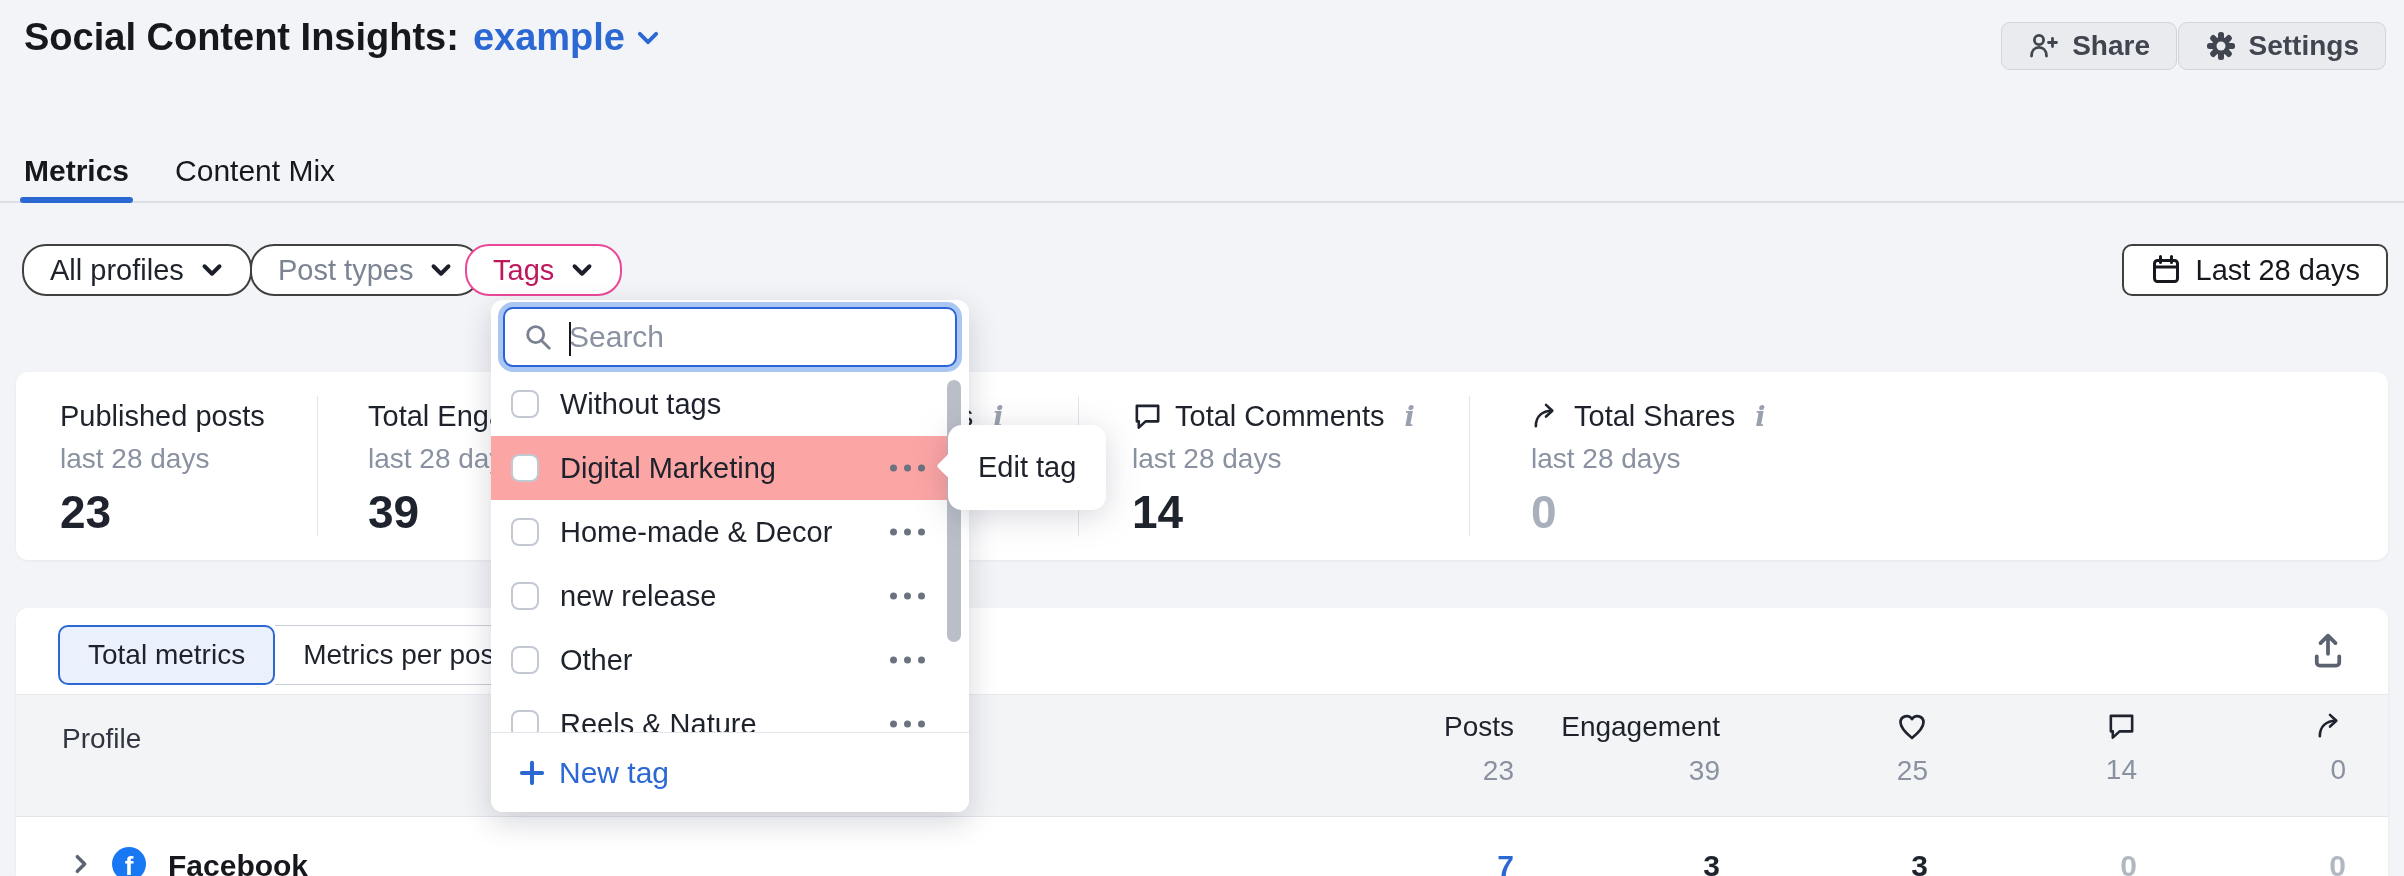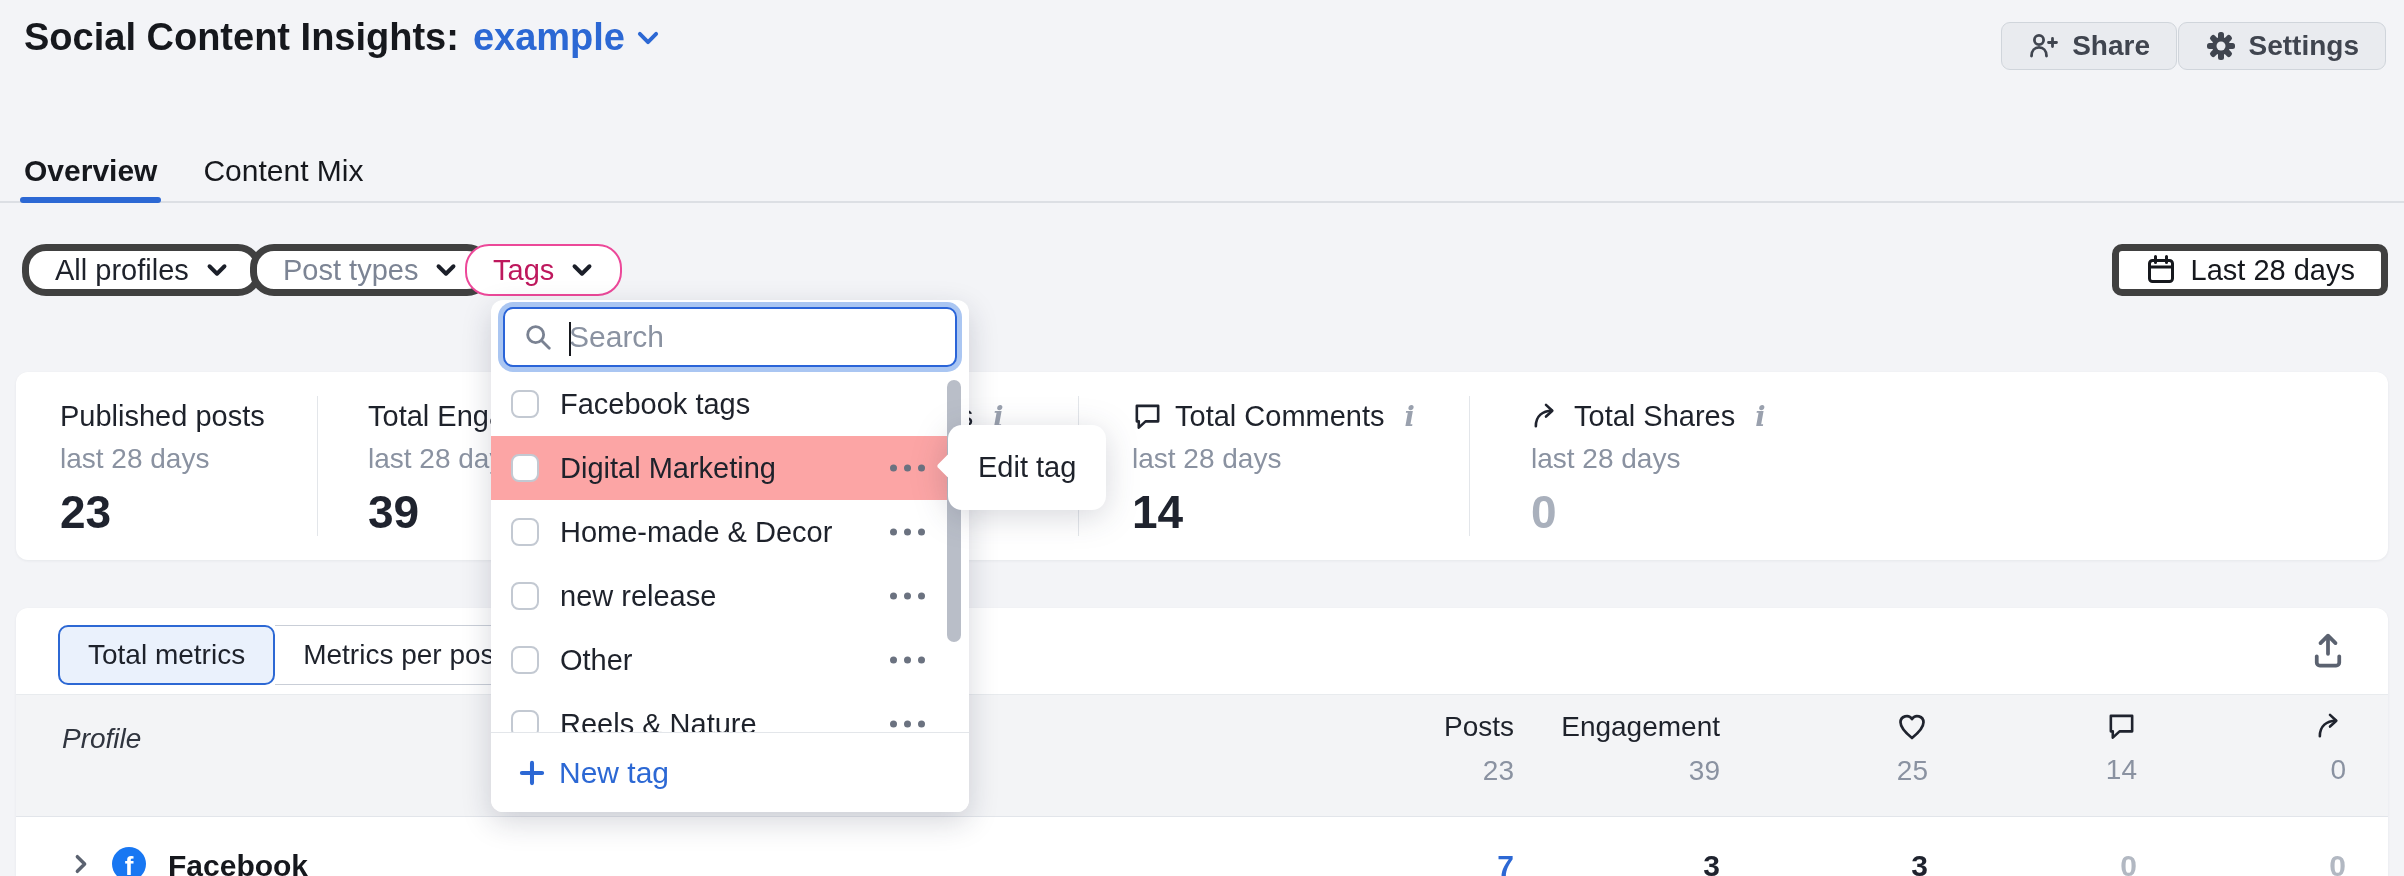--- a/index.html
+++ b/index.html
@@ -19,21 +19,21 @@
   .btn-settings { right:18px; }
 
   
   .tabs { left:0; top:140px; width:2404px; height:63px; border-bottom:2px solid #dcdfe4; padding-left:24px; display:flex; gap:46px; }
   .tab { font-size:30px; color:#16181d; padding-top:14px; position:relative; cursor:pointer; }
   .tab.active { font-weight:700; }
   .tab.active::after { content:""; position:absolute; left:-4px; right:-4px; bottom:-2px; height:6px; background:#2c68d4; border-radius:3px; }
 
   
   .filter-btn { top:244px; height:52px; display:flex; align-items:center; gap:16px; padding:0 26px;
-                background:#fff; border:7px solid #404040; border-radius:24px; font-size:29px; cursor:pointer; color:#1e222b; }
+                background:#fff; border:2px solid #404040; border-radius:24px; font-size:29px; cursor:pointer; color:#1e222b; }
   .filter-btn .chev { color:#1b1f29; }
   .f-profiles { left:22px; }
   .f-posttypes { left:250px; color:#7c8494; }
   .f-tags { left:465px; color:#be185d; border:2px solid #ec4899; }
   .f-date { right:16px; color:#16181d; gap:14px; border-radius:10px; }
 
   
   .metrics-card { left:16px; top:372px; width:2372px; height:188px; background:#fff; border-radius:12px;
                   box-shadow:0 1px 3px rgba(20,30,50,.06); }
   .metric { position:absolute; top:28px; white-space:nowrap; }
@@ -48,21 +48,21 @@
   .table-card { left:16px; top:608px; width:2372px; height:268px; background:#fff; border-radius:12px 12px 0 0;
                 box-shadow:0 1px 3px rgba(20,30,50,.06); overflow:hidden; }
   .seg { position:absolute; left:42px; top:17px; display:flex; height:60px; }
   .seg-btn { height:60px; display:flex; align-items:center; padding:0 28px; font-size:28px; color:#1e222b; background:#fff;
              border:1px solid #c9ced7; cursor:pointer; white-space:nowrap; }
   .seg-btn.active { background:#eaf1fc; border:2px solid #2c68d4; border-radius:10px; }
   .seg-btn.plain { border-left:none; border-radius:0 10px 10px 0; }
   .export-btn { position:absolute; right:40px; top:22px; color:#5b6270; cursor:pointer; }
   .thead { position:absolute; left:0; top:86px; width:2372px; height:123px; background:#f3f4f6;
            border-top:1px solid #e8ebee; border-bottom:1px solid #e2e5ea; }
-  .th-profile { position:absolute; left:46px; top:28px; font-size:28px; color:#30353f;font-style:italic; }
+  .th-profile { position:absolute; left:46px; top:28px; font-size:28px; color:#30353f; }
   .th-col { position:absolute; top:16px; text-align:right; }
   .th-col .th-label { font-size:28px; color:#1e222b; display:flex; justify-content:flex-end; }
   .th-col .th-num { margin-top:12px; font-size:28px; color:#8a92a1; }
   .col-posts { right:874px; } .col-eng { right:668px; } .col-react { right:460px; } .col-comm { right:251px; } .col-share { right:42px; }
   .trow { position:absolute; left:0; top:209px; width:2372px; height:67px; background:#fff; }
   .trow .expander { position:absolute; left:54px; top:36px; color:#5b6270; cursor:pointer; }
   .fb-logo { position:absolute; left:96px; top:30px; width:34px; height:34px; border-radius:50%; background:#1877f2;
              color:#fff; font-weight:700; font-size:26px; display:flex; align-items:flex-end; justify-content:center; line-height:30px; }
   .trow .p-name { position:absolute; left:152px; top:32px; font-size:30px; font-weight:700; color:#16181d; }
   .td { position:absolute; top:32px; text-align:right; font-size:30px; font-weight:700; color:#1f232e; }
@@ -135,21 +135,21 @@
       <svg width="32" height="32" viewBox="0 0 32 32" fill="none" stroke="#40454f" stroke-width="2.8" stroke-linecap="round">
         <circle cx="11" cy="10" r="4.6"></circle>
           <path d="M3.5 26 c0-5.5 3.4-8.6 7.5-8.6 s7.5 3.1 7.5 8.6"></path>
           <path d="M24.5 8.5 v8 M20.5 12.5 h8"></path>
       </svg>
     </span>
     <span>Share</span>
   </div>
 
   <div class="abs tabs">
-    <div class="tab active">Overview</div>
+    <div class="tab active">Metrics</div>
     <div class="tab">Content Mix</div>
   </div>
 
   <div class="abs filter-btn f-profiles">
     <span>All profiles</span>
     <span class="chev">
       <svg width="24" height="24" viewBox="0 0 16 16" fill="none" stroke="currentColor" stroke-width="2.6" stroke-linecap="round" stroke-linejoin="round">
           <path d="M3 5.5 L8 10.5 L13 5.5"></path>
         </svg>
     </span>
@@ -323,21 +323,21 @@
             <path d="M20 20 L28 28"></path>
           </svg>
       </span>
       <span class="caret"></span>
       <input type="text" placeholder="Search" style="">
     </div>
 
     <div class="tag-list">
       <div class="tag-row">
         <span class="checkbox"></span>
-        <span class="t-label">Facebook tags</span>
+        <span class="t-label">Without tags</span>
       </div>
       <div class="tag-row hl">
         <span class="checkbox"></span>
         <span class="t-label">Digital Marketing</span>
         <span class="dots">
             <i></i>
             <i></i>
             <i></i>
           </span>
       </div>

